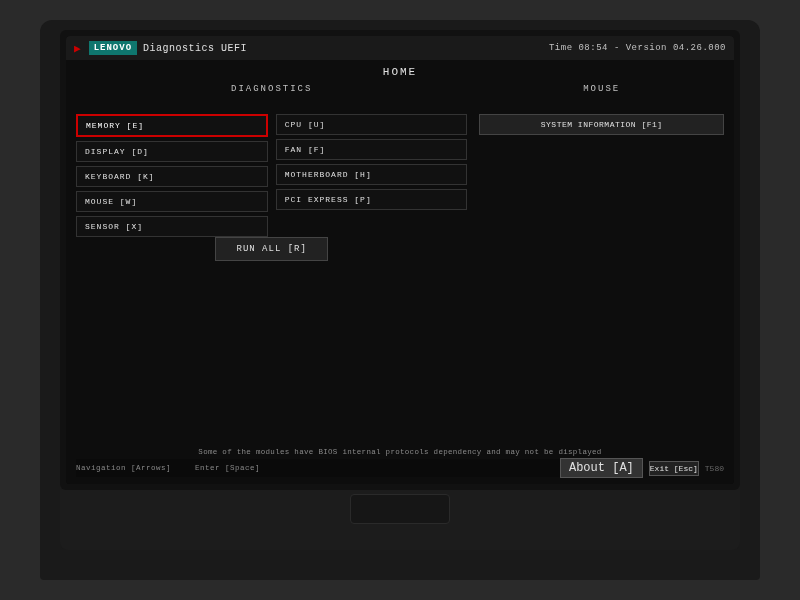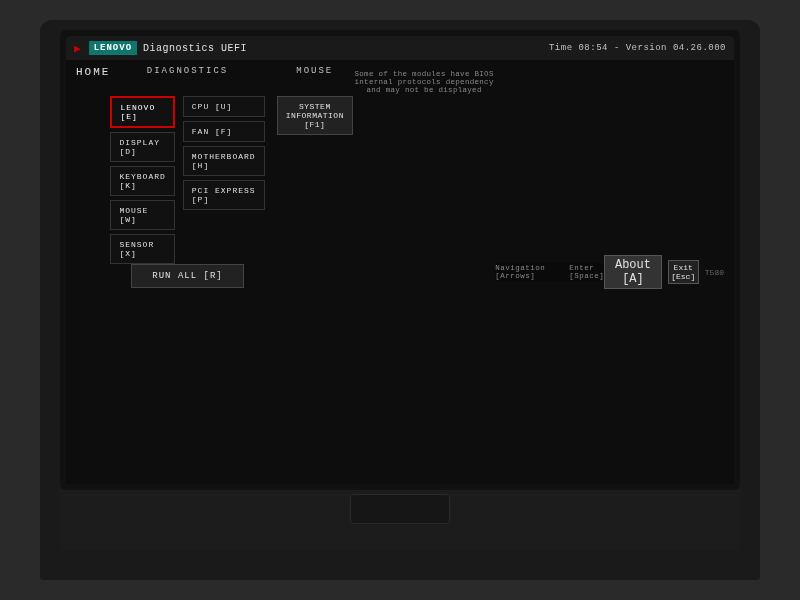--- a/index.html
+++ b/index.html
@@ -86,20 +86,21 @@
       color: #c0c0c0;
       font-size: 9px;
       letter-spacing: 0.5px;
     }
 
     
     .main-content {
       flex: 1;
       background: #0d0d0d;
       display: flex;
+      flex-direction: column;
       padding: 6px 10px;
     }
 
     .page-title {
       color: #e0e0e0;
       font-size: 11px;
       text-align: center;
       margin-bottom: 6px;
       letter-spacing: 2px;
     }
@@ -287,21 +288,21 @@
       <div class="main-content">
         <div class="page-title">HOME</div>
 
         <div class="sections-row">
 
           <div class="diagnostics-section">
             <div class="section-title">DIAGNOSTICS</div>
             <div class="diag-columns">
 
               <div class="diag-col">
-                <button class="diag-btn selected">LENOVO [E]</button>
+                <button class="diag-btn selected">MEMORY [E]</button>
                 <button class="diag-btn">DISPLAY [D]</button>
                 <button class="diag-btn">KEYBOARD [K]</button>
                 <button class="diag-btn">MOUSE [W]</button>
                 <button class="diag-btn">SENSOR [X]</button>
               </div>
 
               <div class="diag-col">
                 <button class="diag-btn">CPU [U]</button>
                 <button class="diag-btn">FAN [F]</button>
                 <button class="diag-btn">MOTHERBOARD [H]</button>

